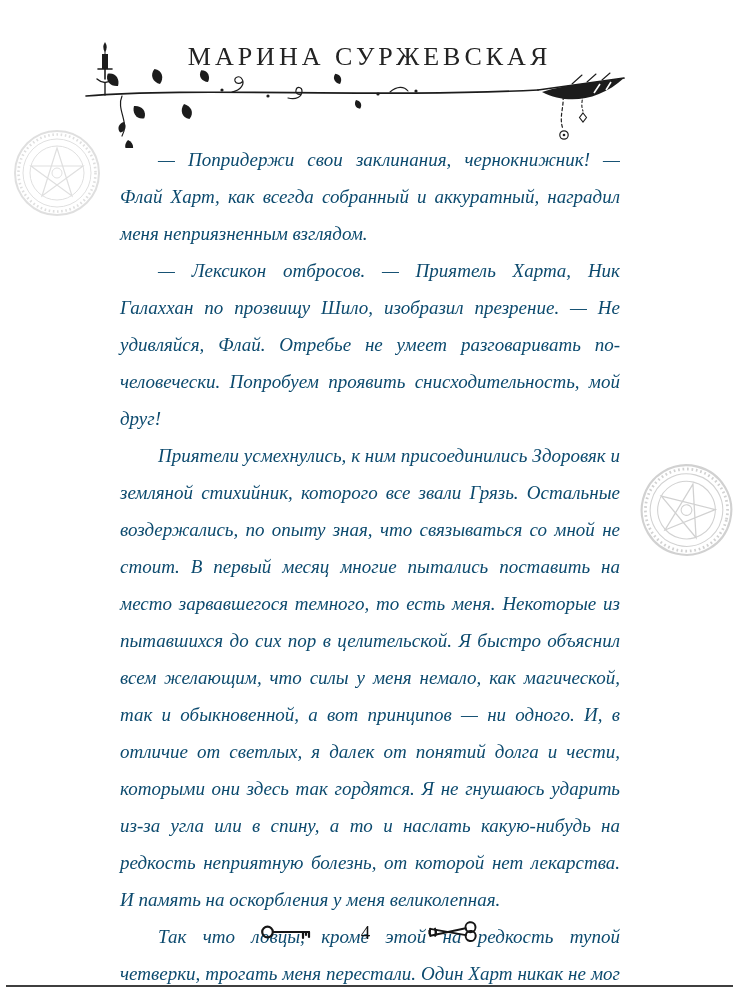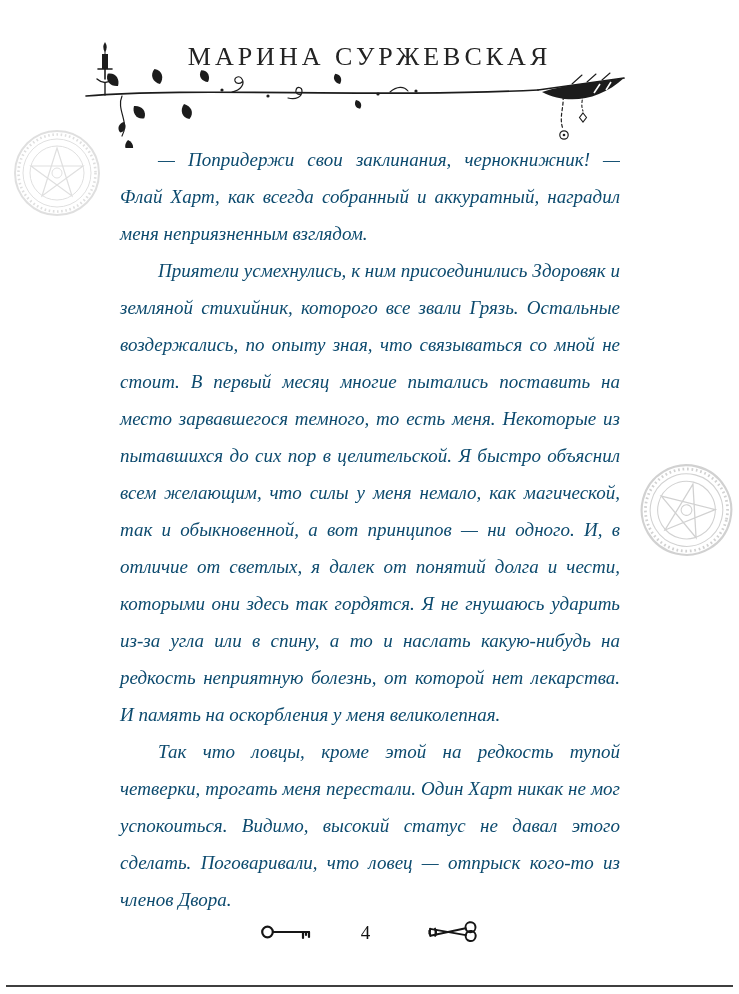--- a/index.html
+++ b/index.html
@@ -169,20 +169,21 @@
         <circle cx="150" cy="54" r="1.6"></circle>
         <circle cx="196" cy="60" r="1.6"></circle>
         <circle cx="306" cy="58" r="1.6"></circle>
         <circle cx="344" cy="55" r="1.6"></circle>
       </g>
     </svg>
   </div>
 
   <div class="body-text">
     <p>— Попридержи свои заклинания, чернокнижник! — Флай Харт, как всегда собранный и аккуратный, наградил меня неприязненным взглядом.</p>
+    <p>— Лексикон отбросов. — Приятель Харта, Ник Галаххан по прозвищу Шило, изобразил презрение. — Не удивляйся, Флай. Отребье не умеет разговаривать по-человечески. Попробуем проявить снисходительность, мой друг!</p>
     <p>Приятели усмехнулись, к ним присоединились Здоровяк и земляной стихийник, которого все звали Грязь. Остальные воздержались, по опыту зная, что связываться со мной не стоит. В первый месяц многие пытались поставить на место зарвавшегося темного, то есть меня. Некоторые из пытавшихся до сих пор в целительской. Я быстро объяснил всем желающим, что силы у меня немало, как магической, так и обыкновенной, а вот принципов — ни одного. И, в отличие от светлых, я далек от понятий долга и чести, которыми они здесь так гордятся. Я не гнушаюсь ударить из-за угла или в спину, а то и наслать какую-нибудь на редкость неприятную болезнь, от которой нет лекарства. И память на оскорбления у меня великолепная.</p>
     <p>Так что ловцы, кроме этой на редкость тупой четверки, трогать меня перестали. Один Харт никак не мог успокоиться. Видимо, высокий статус не давал этого сделать. Поговаривали, что ловец — отпрыск кого-то из членов Двора.</p>
   </div>
 
   <div class="footer">
     <span class="key-ornament">
       <svg width="56" height="22" viewBox="0 0 56 22">
         <g stroke="#161616" fill="none" stroke-width="2.2" stroke-linecap="round">
           <circle cx="8.5" cy="11" r="5.3"></circle>
           <line x1="14" y1="11" x2="50" y2="11"></line>

